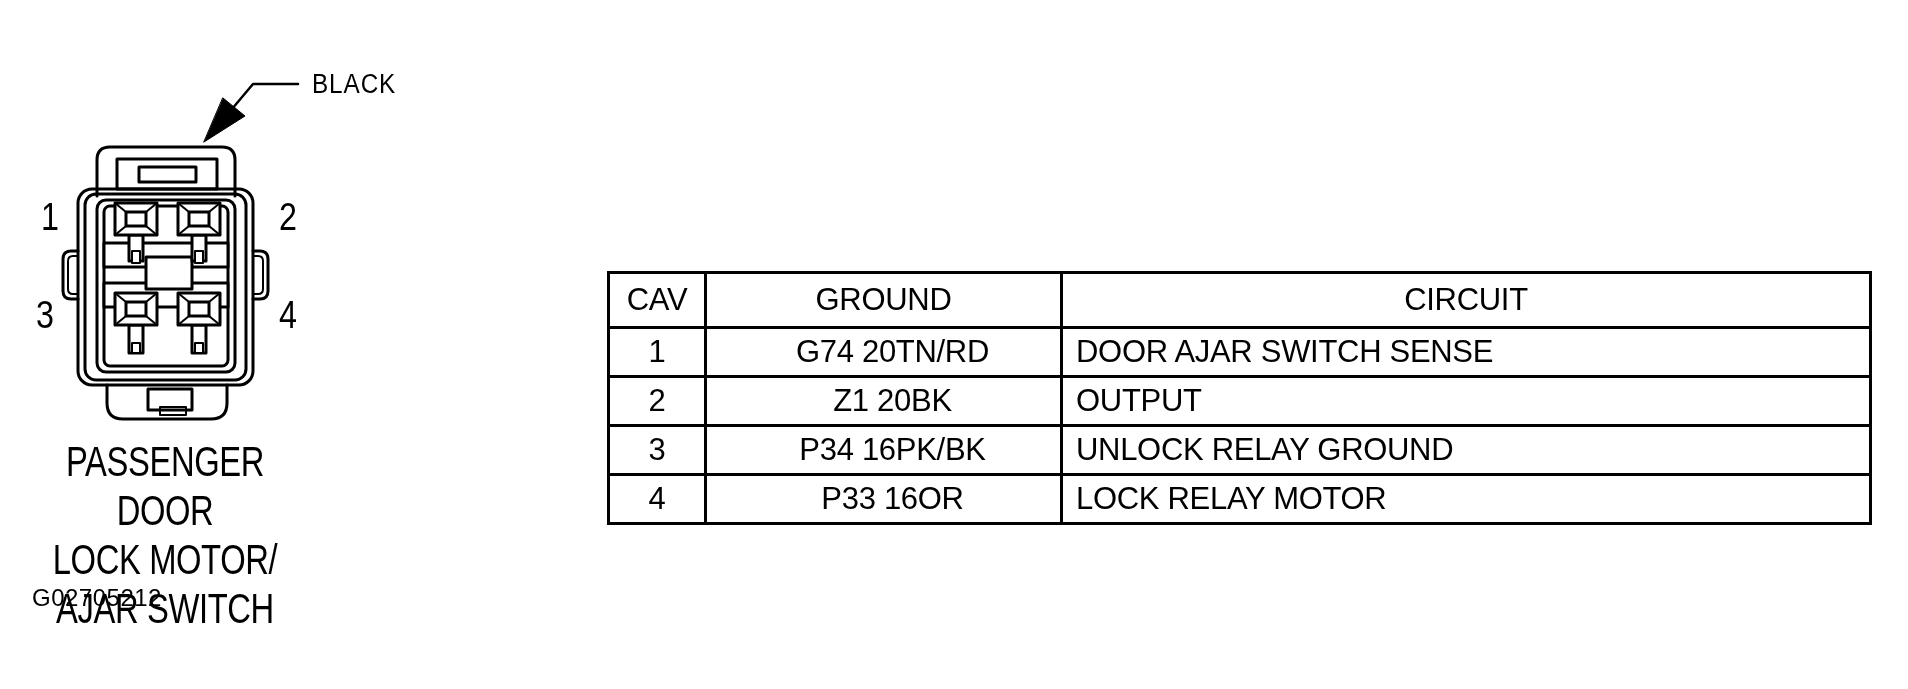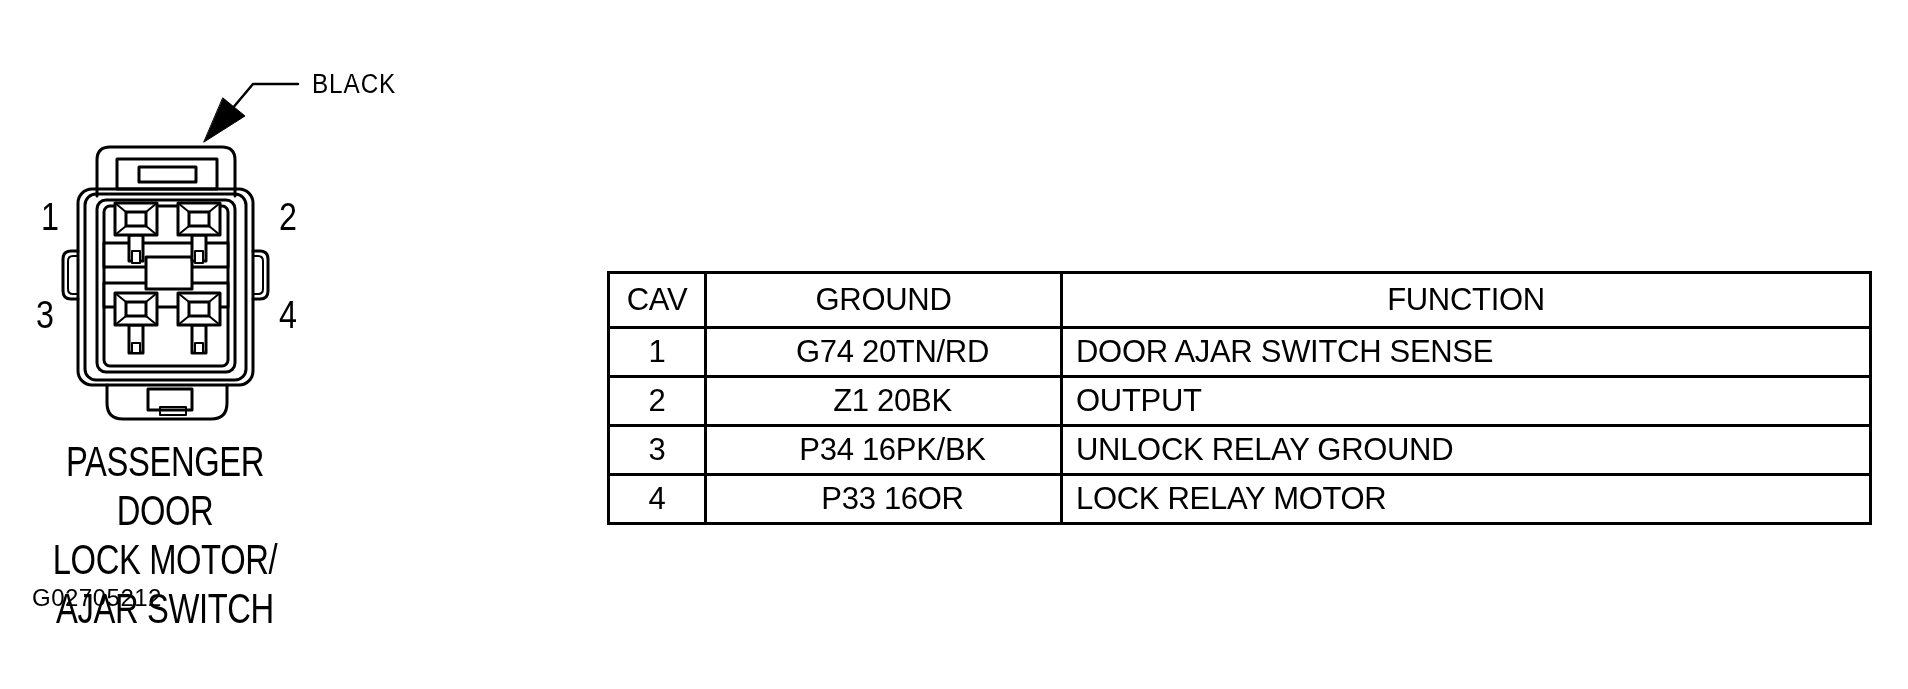--- a/index.html
+++ b/index.html
@@ -145,21 +145,21 @@
   <table>
     <colgroup>
         <col class="c-cav">
         <col class="c-circuit">
         <col class="c-function">
       </colgroup>
     <thead>
       <tr>
         <th>CAV</th>
         <th>GROUND</th>
-        <th>FUNCTION</th>
+        <th>CIRCUIT</th>
       </tr>
     </thead>
     <tbody>
       <tr>
         <td class="cav">1</td>
         <td class="circuit">G74 20TN/RD</td>
         <td class="function">DOOR AJAR SWITCH SENSE</td>
       </tr>
       <tr>
         <td class="cav">2</td>

